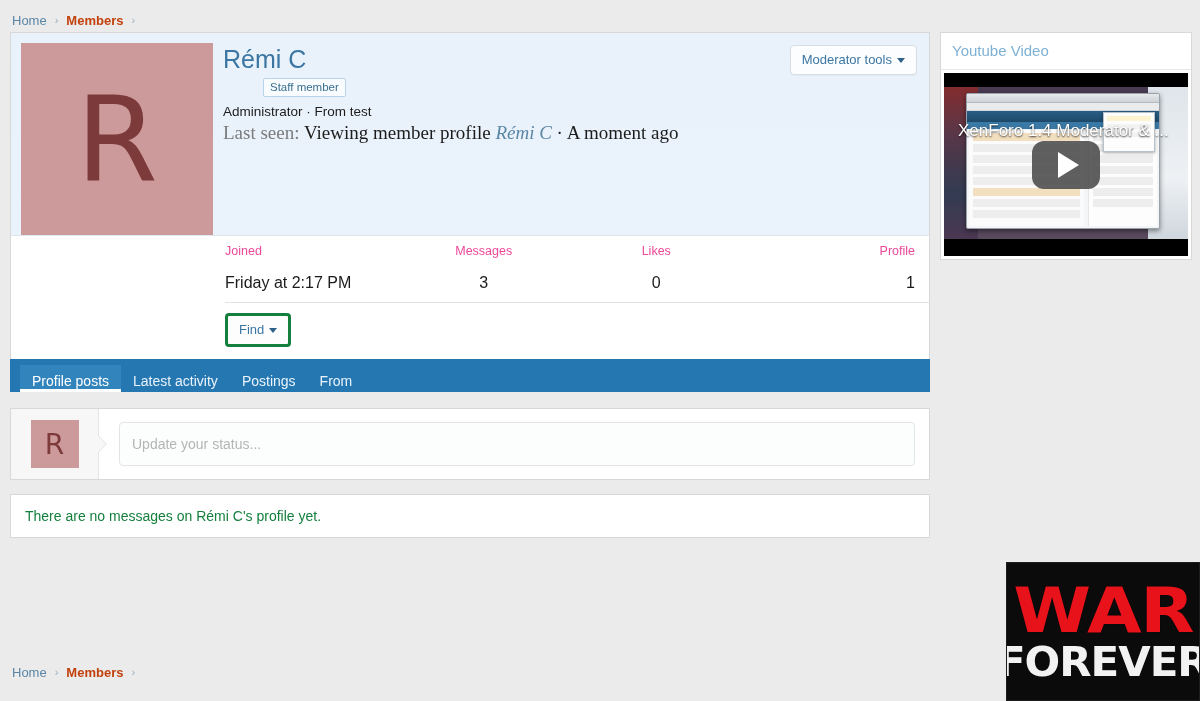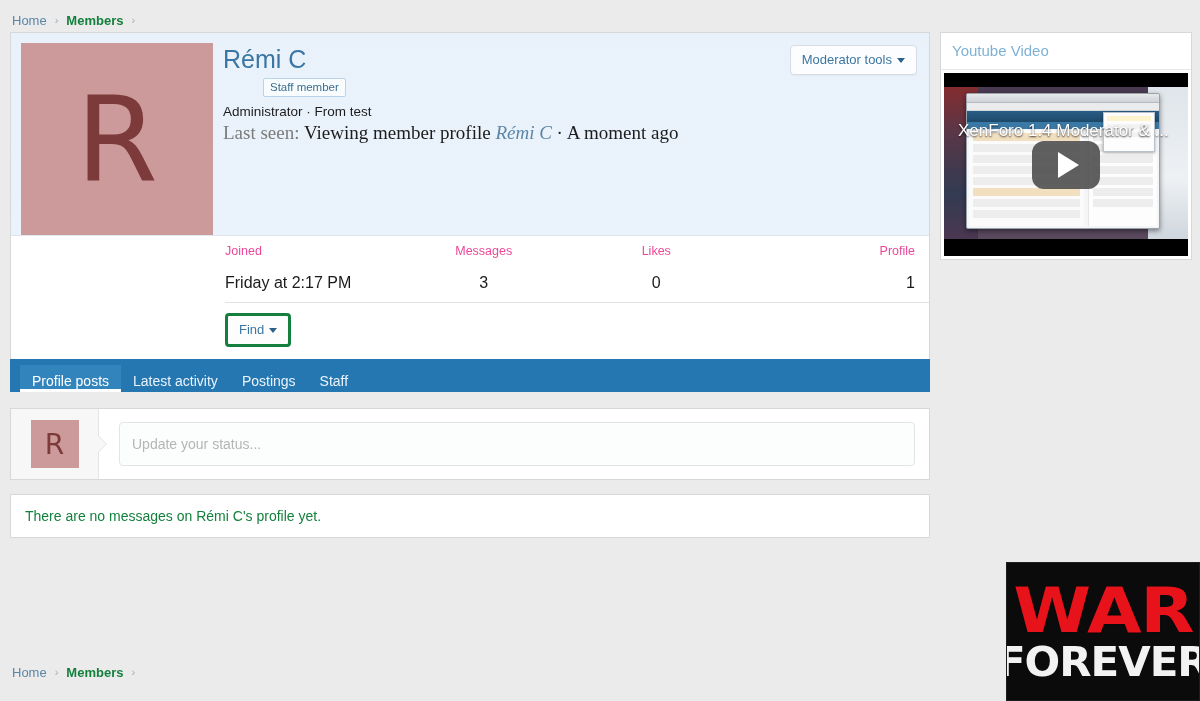--- a/index.html
+++ b/index.html
@@ -19,21 +19,21 @@
     display: flex; align-items: center;
     padding: 0 0 0 12px;
     height: 40px;
     font-size: 13px;
   }
   .breadcrumb.top { position: absolute; top: 0; left: 0; width: 940px; }
   .breadcrumb.bottom { position: absolute; top: 652px; left: 0; width: 940px; }
   .crumb-link {
     color: #5b86a6; text-decoration: none; cursor: pointer;
   }
-  .crumb-link.strong { color: #15803d; font-weight: bold; }
+  .crumb-link.strong { color: #c2410c; font-weight: bold; }
   .crumb-sep {
     color: #9ab0c0; margin: 0 8px; font-size: 11px;
   }
 
   
   .main-col {
     position: absolute; top: 32px; left: 10px;
     width: 920px;
   }
 
@@ -435,21 +435,21 @@
         <div class="find-btn">
           <span>Find</span><span class="caret"></span>
         </div>
       </div>
     </div>
 
     <div class="tabs">
       <div class="tab active"><span>Profile posts</span></div>
       <div class="tab"><span>Latest activity</span></div>
       <div class="tab"><span>Postings</span></div>
-      <div class="tab"><span>Staff</span></div>
+      <div class="tab"><span>From</span></div>
     </div>
 
     <div class="status-box">
       <div class="status-avatar-cell">
         <div class="mini-avatar">R</div>
         <div class="notch"></div>
       </div>
       <div class="status-input-cell">
         <input class="status-input" type="text" placeholder="Update your status..." style="">
       </div>

